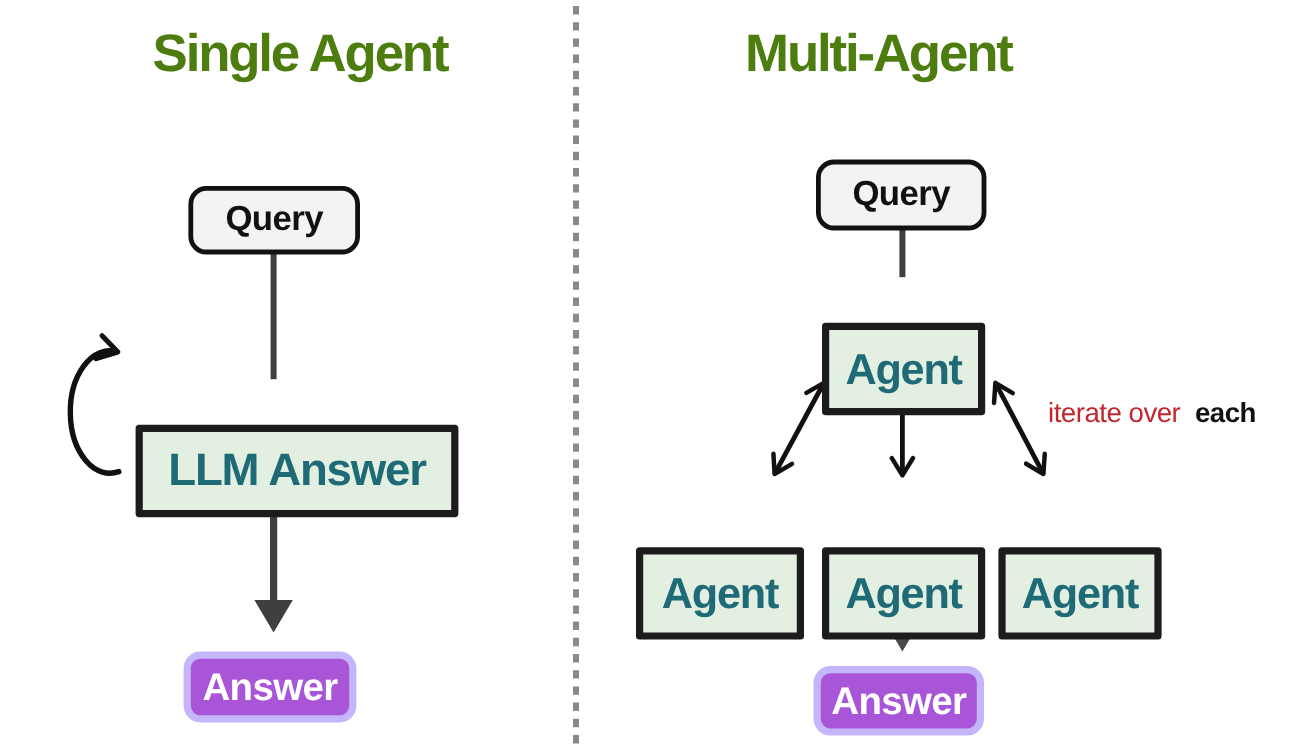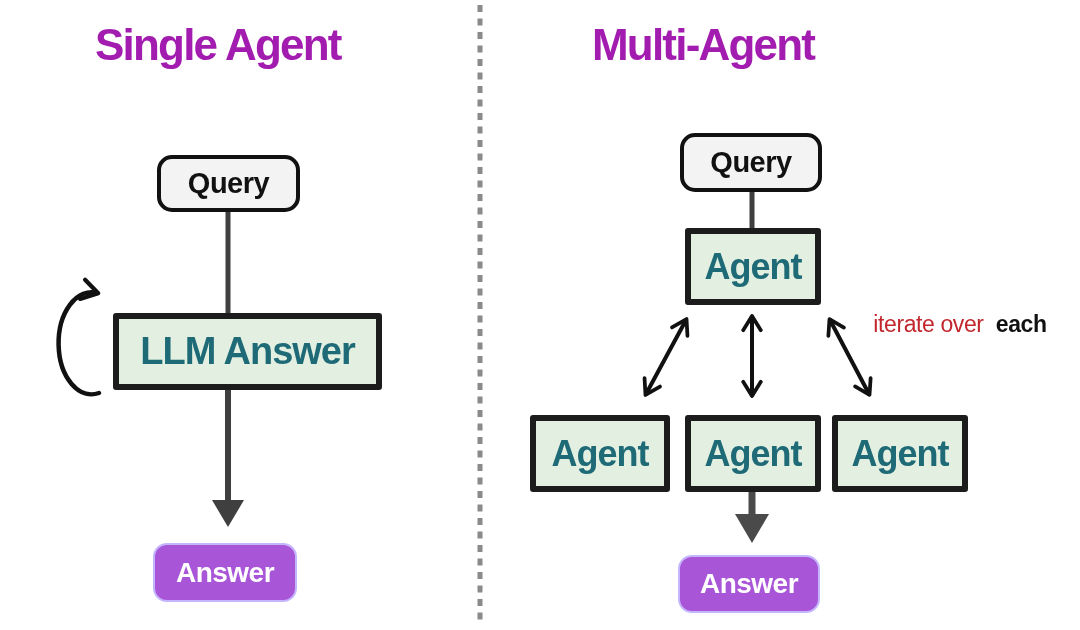--- a/index.html
+++ b/index.html
@@ -2,50 +2,50 @@
 <html><head>
 <meta charset="utf-8">
 <style>
   html,body{margin:0;padding:0;background:#ffffff;}
   .canvas{
     position:relative;width:1080px;height:630px;background:#ffffff;overflow:hidden;
     font-family:"Liberation Sans","DejaVu Sans",sans-serif;
   }
   .overlay{position:absolute;left:0;top:0;width:1080px;height:630px;pointer-events:none;}
   .title{
-    position:absolute;font-weight:700;font-size:44px;color:#a21caf;
+    position:absolute;text-align:center;font-weight:700;font-size:44px;color:#4d7c0f;
     letter-spacing:-1.8px;white-space:nowrap;
   }
   .box{
     position:absolute;display:flex;align-items:center;justify-content:center;
     box-sizing:border-box;white-space:nowrap;
   }
   .query{
     background:#f3f3f3;border:4px solid #111111;border-radius:15px;
     font-weight:700;font-size:29px;color:#111111;letter-spacing:-0.5px;
   }
   .agentbox{
     background:#e3f0e1;border:6px solid #1c1c1c;border-radius:3px;
-    font-weight:700;color:#1e6a76;letter-spacing:-1px;
+    font-weight:700;color:#1e6a76;letter-spacing:-1px;margin-top:41px;
   }
   .llm{font-size:38px;}
   .agent-sm{font-size:36px;}
   .answer{
-    background:#a955d8;border:2px solid #c4b5fd;border-radius:14px;
-    font-weight:700;font-size:28px;color:#ffffff;letter-spacing:-0.5px;
+    background:#a955d8;border:6px solid #c4b5fd;border-radius:14px;
+    font-weight:700;font-size:32px;color:#ffffff;letter-spacing:-0.5px;
   }
   .note{
     position:absolute;text-align:center;font-size:23px;line-height:29px;
     letter-spacing:-0.4px;white-space:nowrap;
   }
   .note .red{color:#c1272d;font-weight:400;}
   .note .bk{color:#111111;font-weight:700;}
   .note .dred{color:#971c1f;font-weight:700;}
   .note .gap{margin-left:0.27em;}
-  .line{display:block;}
+  .line{display:block;margin-top:20px;}
 </style>
 </head>
 <body>
 
 <div class="canvas">
 
   <svg class="overlay" viewBox="0 0 1080 630">
     <defs>
       <marker id="chev" viewBox="0 0 10 10" refX="7.5" refY="5" markerWidth="5.5" markerHeight="5.5" orient="auto-start-reverse" markerUnits="strokeWidth">
         <path d="M 1.5 1 L 8 5 L 1.5 9" fill="none" stroke="#111111" stroke-width="1.7" stroke-linecap="round" stroke-linejoin="round"></path>

